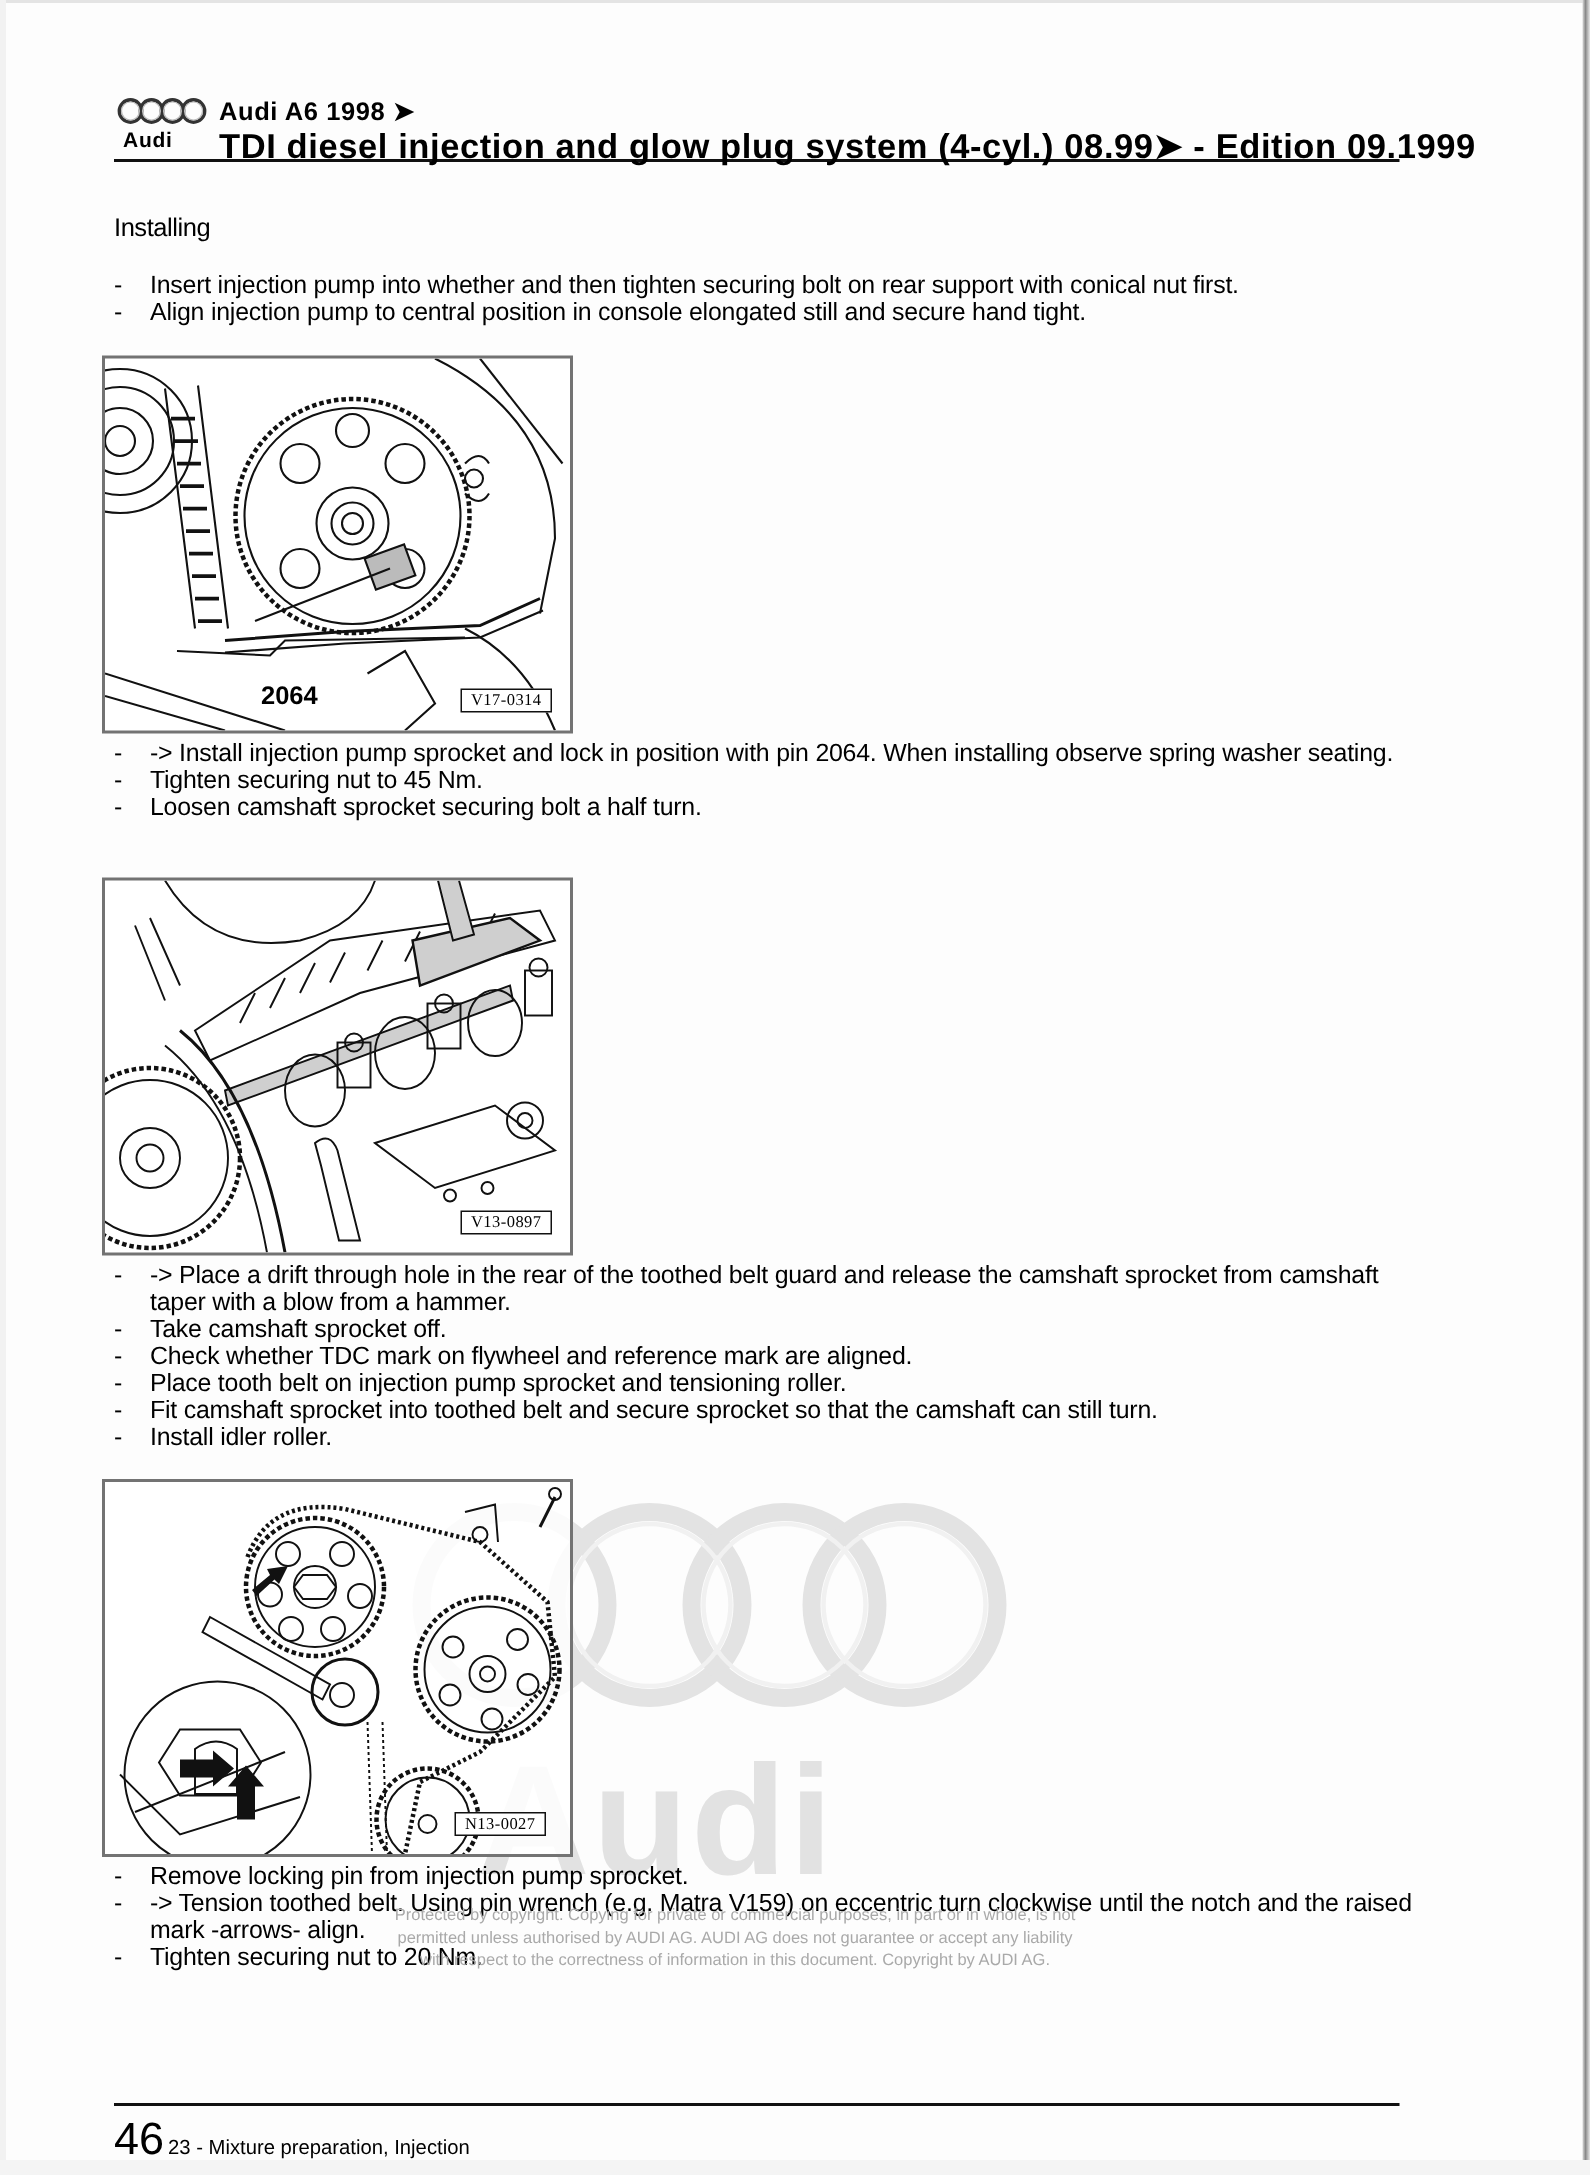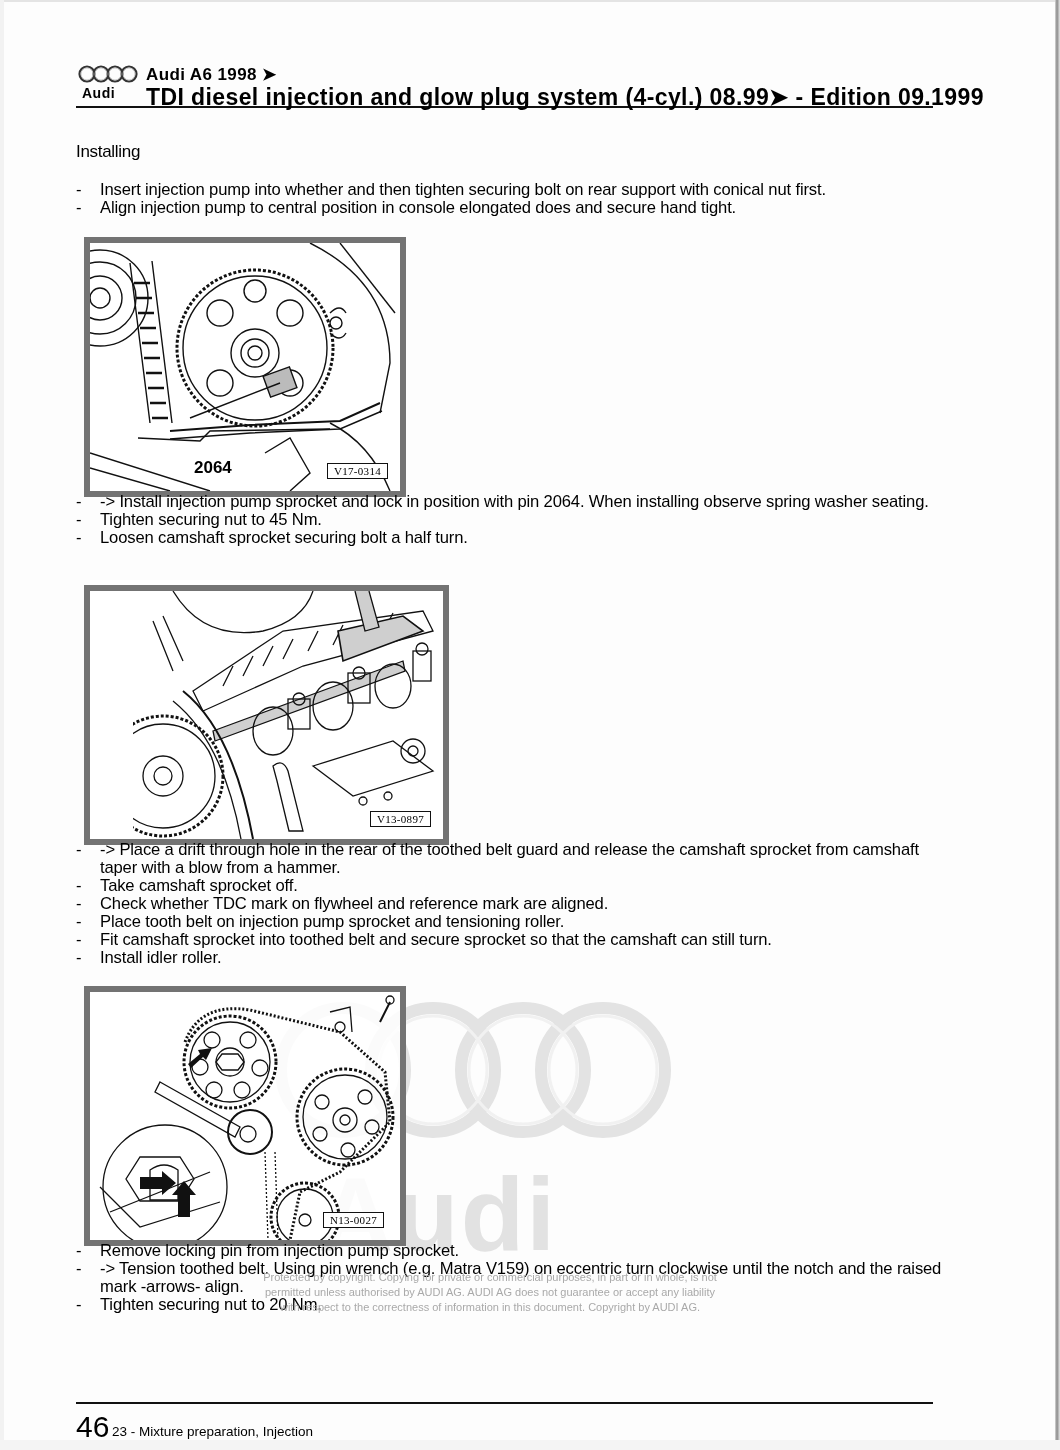--- a/index.html
+++ b/index.html
@@ -18,21 +18,21 @@
   .logo-word { position: absolute; left: 6px; top: 25px; font-size: 14px; font-weight: bold; letter-spacing: 0.5px; }
   .header-title { position: absolute; left: 70px; top: 4px; font-size: 17px; font-weight: bold; letter-spacing: 0.4px; white-space: nowrap; }
   .header-subtitle { position: absolute; left: 70px; top: 24px; font-size: 23px; font-weight: bold; letter-spacing: 0.4px; white-space: nowrap; }
 
   .section-heading { position: absolute; left: 76px; top: 142px; font-size: 17px; font-weight: normal; letter-spacing: -0.3px; }
 
   .steps { position: absolute; left: 76px; width: 870px; margin: 0; padding: 0; list-style: none; font-size: 16.6px; line-height: 18px; letter-spacing: -0.15px; }
   .steps li { position: relative; padding-left: 24px; }
   .steps li .dash { position: absolute; left: 0; top: 0; }
 
-  .figure { position: absolute; left: 84px; width: 310px; border: 6px solid #737373; background: #fff; overflow: hidden; }
+  .figure { position: absolute; left: 68px; width: 310px; border: 2px solid #737373; background: #fff; overflow: hidden; }
   .figure svg { display: block; }
   .fig-code { position: absolute; right: 16px; bottom: 14px; border: 1px solid #111; background: #fff; font-size: 11px; padding: 1px 6px; letter-spacing: 0.3px; font-family: Liberation Serif, serif; }
   .fig-callout { position: absolute; font-size: 17px; font-weight: bold; }
 
   
   .wm-rings { position: absolute; left: 268px; top: 995px; width: 410px; height: 150px; }
   .wm-word { position: absolute; left: 318px; top: 1162px; font-size: 104px; font-weight: bold; color: #e2e2e2; letter-spacing: 2px; line-height: 1; }
   .wm-text { position: absolute; left: 240px; top: 1270px; width: 500px; font-size: 11px; line-height: 15px; color: #a9a9a9; text-align: center; }
   .wm-text div { white-space: nowrap; }
 
@@ -80,21 +80,21 @@
   </svg>
   <div class="logo-word">Audi</div>
   <div class="header-title">Audi A6 1998 ➤</div>
   <div class="header-subtitle">TDI diesel injection and glow plug system (4-cyl.) 08.99➤ - Edition 09.1999</div>
 </div>
 
 <div class="section-heading">Installing</div>
 
 <ul class="steps" style="top:181px;">
   <li><span class="dash">-</span><span>Insert injection pump into whether and then tighten securing bolt on rear support with conical nut first.</span></li>
-  <li><span class="dash">-</span><span>Align injection pump to central position in console elongated does and secure hand tight.</span></li>
+  <li><span class="dash">-</span><span>Align injection pump to central position in console elongated still and secure hand tight.</span></li>
 </ul>
 
 <div class="figure" style="top:237px;height:248px;">
   <svg width="310" height="248" viewBox="0 0 310 248">
     <g fill="none" stroke="#111" stroke-width="1.4">
 
       <circle cx="10" cy="55" r="48"></circle>
         <circle cx="10" cy="55" r="36"></circle>
         <circle cx="10" cy="55" r="22"></circle>
         <circle cx="10" cy="55" r="10"></circle>
@@ -132,21 +132,21 @@
   <div class="fig-callout" style="left:104px;top:215px;">2064</div>
   <div class="fig-code" style="right:12px;bottom:12px;">V17-0314</div>
 </div>
 
 <ul class="steps" style="top:493px;">
   <li><span class="dash">-</span><span>-&gt; Install injection pump sprocket and lock in position with pin 2064. When installing observe spring washer seating.</span></li>
   <li><span class="dash">-</span><span>Tighten securing nut to 45 Nm.</span></li>
   <li><span class="dash">-</span><span>Loosen camshaft sprocket securing bolt a half turn.</span></li>
 </ul>
 
-<div class="figure" style="top:585px;height:248px;padding-left:43px;">
+<div class="figure" style="top:585px;height:248px;">
   <svg width="310" height="248" viewBox="0 0 310 248">
     <g fill="none" stroke="#111" stroke-width="1.3">
 
       <path d="M40 0 Q70 50 130 40 Q170 30 180 0"></path>
       <path d="M20 30 L40 80 M30 25 L50 70"></path>
 
       <path d="M60 100 L150 40 L290 20 L300 40 L170 75 L70 120 Z"></path>
       <path d="M90 95 l10 -20 M110 85 l10 -20 M130 75 l10 -20 M150 68 l10 -20 M175 60 l10 -20 M200 54 l10 -20 M225 48 l10 -20 M250 42 l10 -20"></path>
 
       <path d="M80 140 L270 70 L272 80 L82 150 Z" fill="#cfcfcf"></path>

